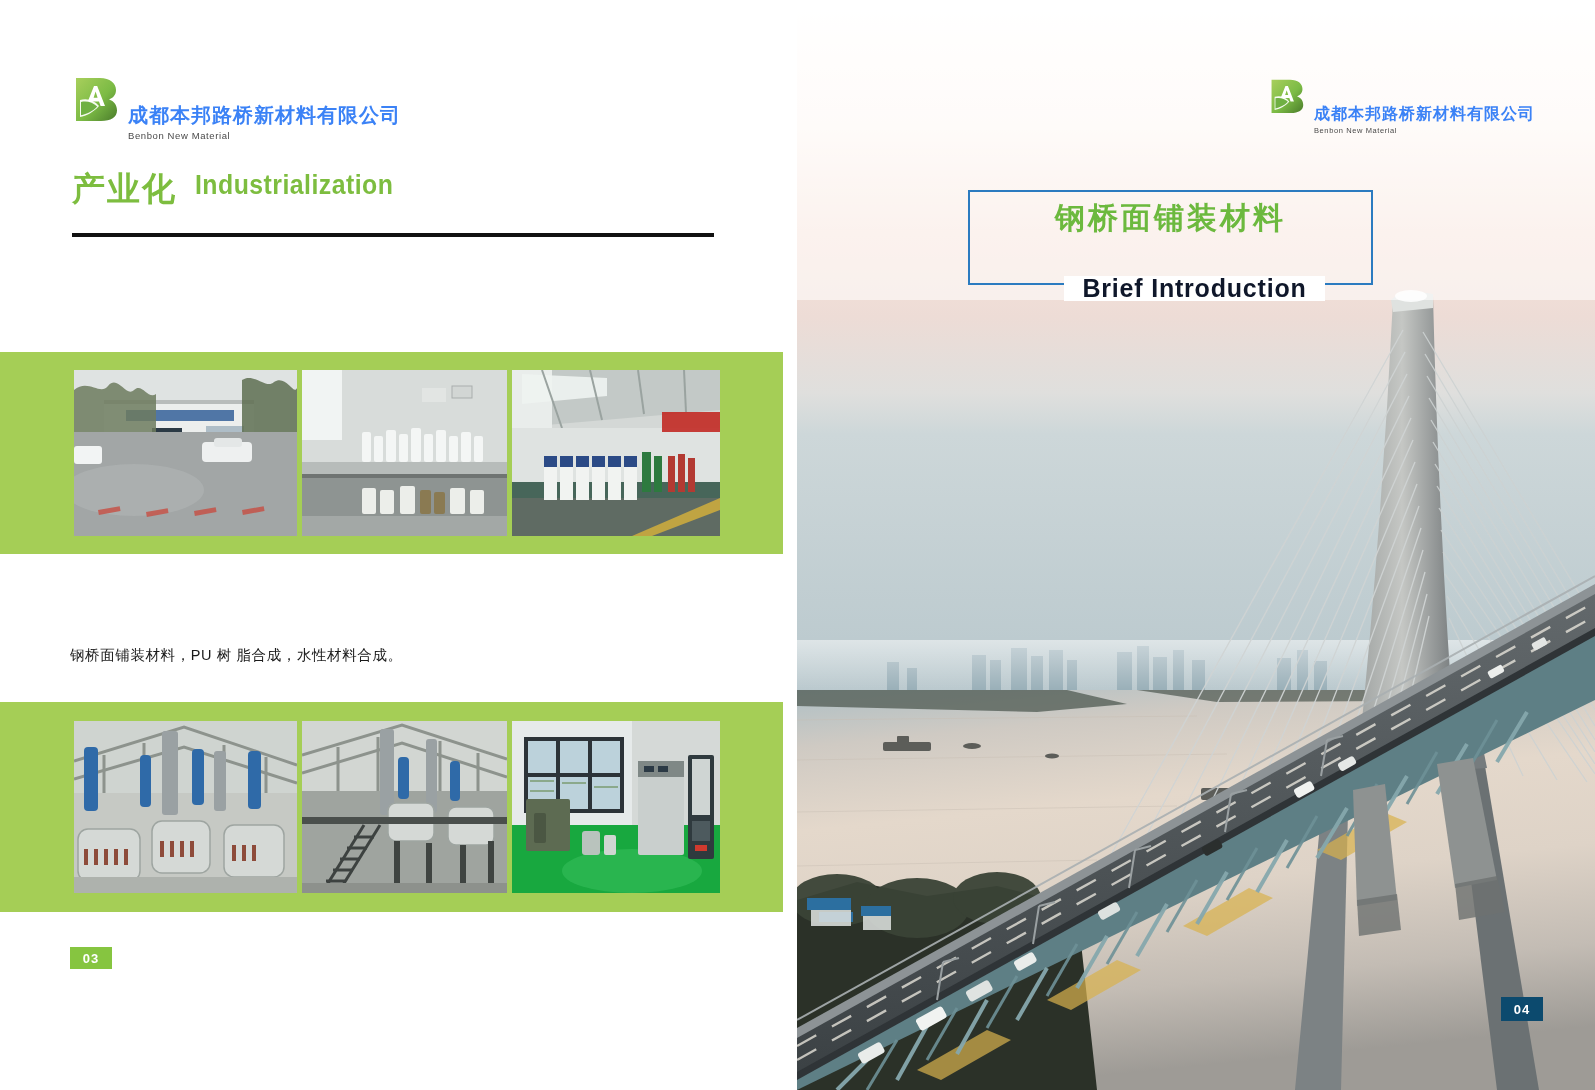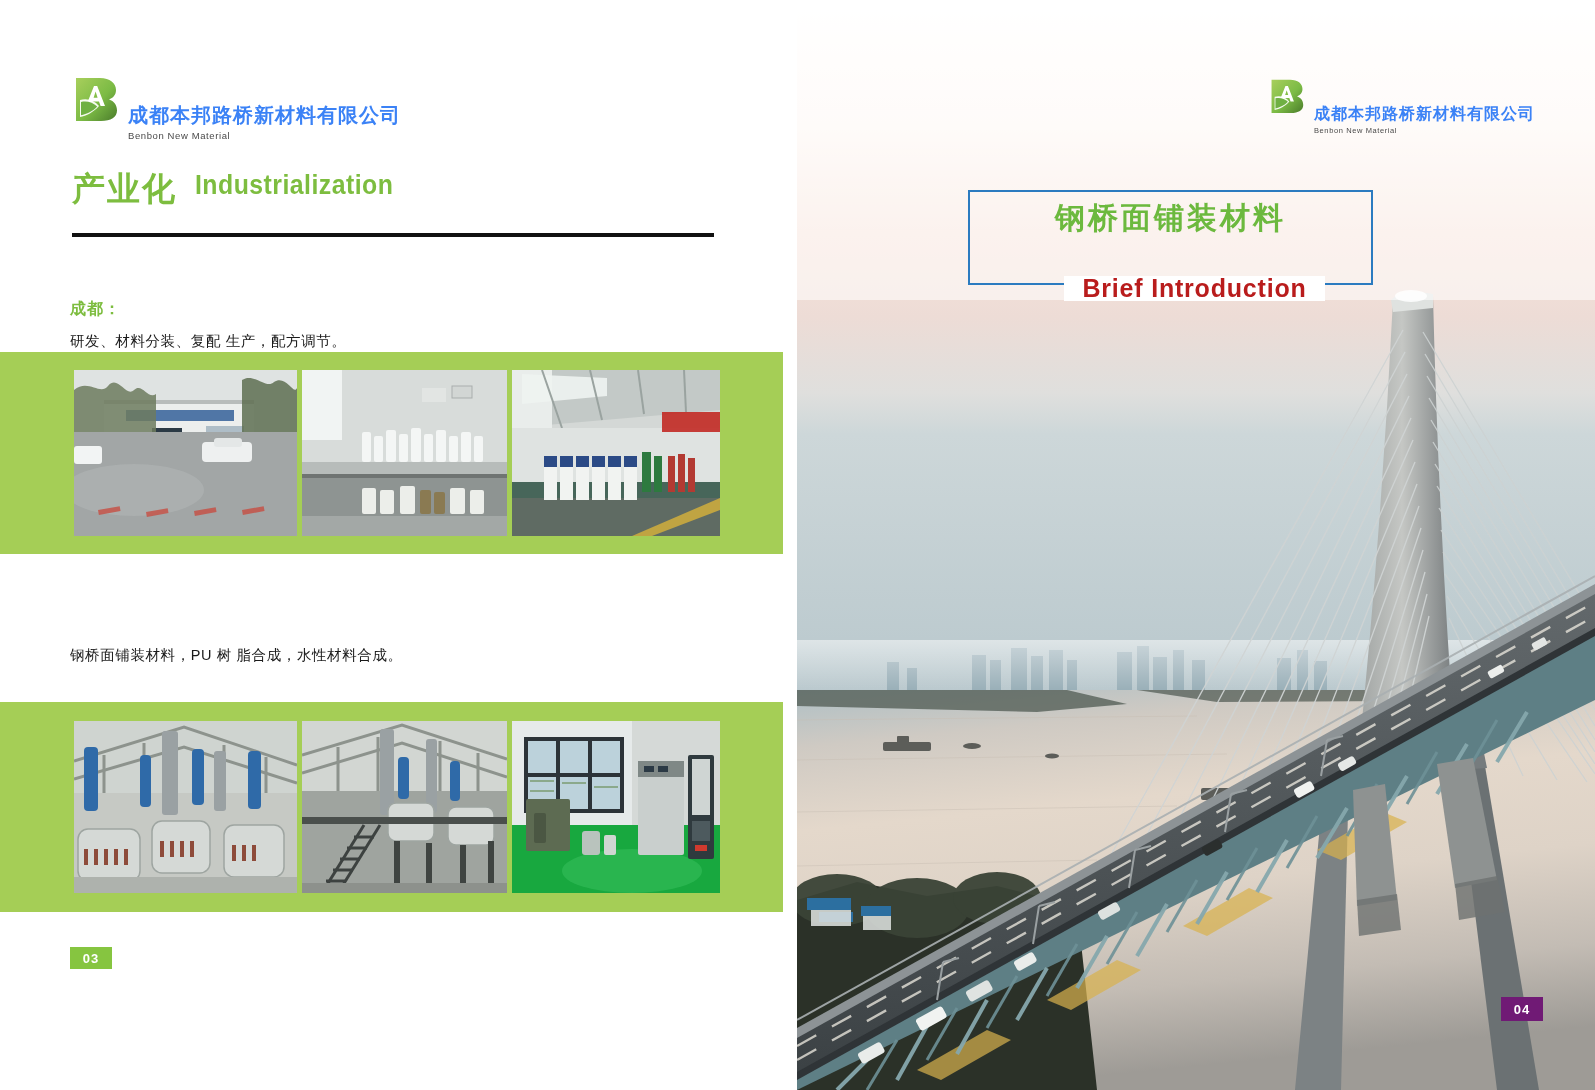--- a/index.html
+++ b/index.html
@@ -47,24 +47,24 @@
   #right-page { position:absolute; left:797px; top:0; width:798px; height:1090px; background:#fff; overflow:hidden; }
 
   #right-header { position:absolute; right:60px; top:62px; }
   #right-header .logo-cn { font-size:16px; }
   #right-header .logo-en { font-size:7.5px; margin-top:5px; }
 
   #intro-box { position:absolute; left:171px; top:190px; width:405px; height:95px; border:2px solid #2b7bc0; }
   #intro-cn { position:absolute; left:0; right:0; top:8px; text-align:center; color:#6cb93e;
               font-size:30px; font-weight:700; letter-spacing:3px; line-height:1.2; }
   #intro-en-wrap { position:absolute; left:0; right:0; bottom:-18px; text-align:center; }
-  #intro-en { display:inline-block; background:#fff; padding:0 18px; color:#b91c1c;
+  #intro-en { display:inline-block; background:#fff; padding:0 18px; color:#0f172a;
               font-size:25px; font-weight:700; letter-spacing:.8px; line-height:1;margin-left:48px; }
 
-  #pg-right { position:absolute; right:52px; top:997px; width:42px; height:24px; background:#701a75;
+  #pg-right { position:absolute; right:52px; top:997px; width:42px; height:24px; background:#0c4a6e;
               color:#fff; font-size:13px; font-weight:700; display:flex; align-items:center; justify-content:center; letter-spacing:1px; z-index:9; }
 
   
   #bridge { position:absolute; left:0; top:0; width:798px; height:1090px; }
 </style>
 </head>
 <body>
 
 <div id="spread">
 
@@ -92,24 +92,20 @@
         <span class="logo-en">Benbon New Material</span>
       </span>
     </div>
 
     <div id="section-title">
       <span class="title-cn">产业化</span>
       <span class="title-en">Industrialization</span>
     </div>
     <div id="title-rule"></div>
 
-    <div id="block1-head" class="block-head">
-      <div class="city">成都：</div>
-      <div class="desc">研发、材料分装、复配 生产，配方调节。</div>
-    </div>
 
     <div id="band1" class="photo-band">
       <div class="band-inner">
         <div class="photo" style="width:223px;height:166px;">
           <svg width="223" height="166" viewBox="0 0 223 166" preserveAspectRatio="none">
             <rect width="223" height="166" fill="#cfd3d1"></rect>
             <rect y="0" width="223" height="62" fill="#dfe3e2"></rect>
             <rect x="30" y="30" width="150" height="46" fill="#eceeed"></rect>
             <rect x="30" y="30" width="150" height="4" fill="#b8bcbb"></rect>
             <rect x="52" y="40" width="108" height="11" fill="#1c4e8e" opacity=".75"></rect>

